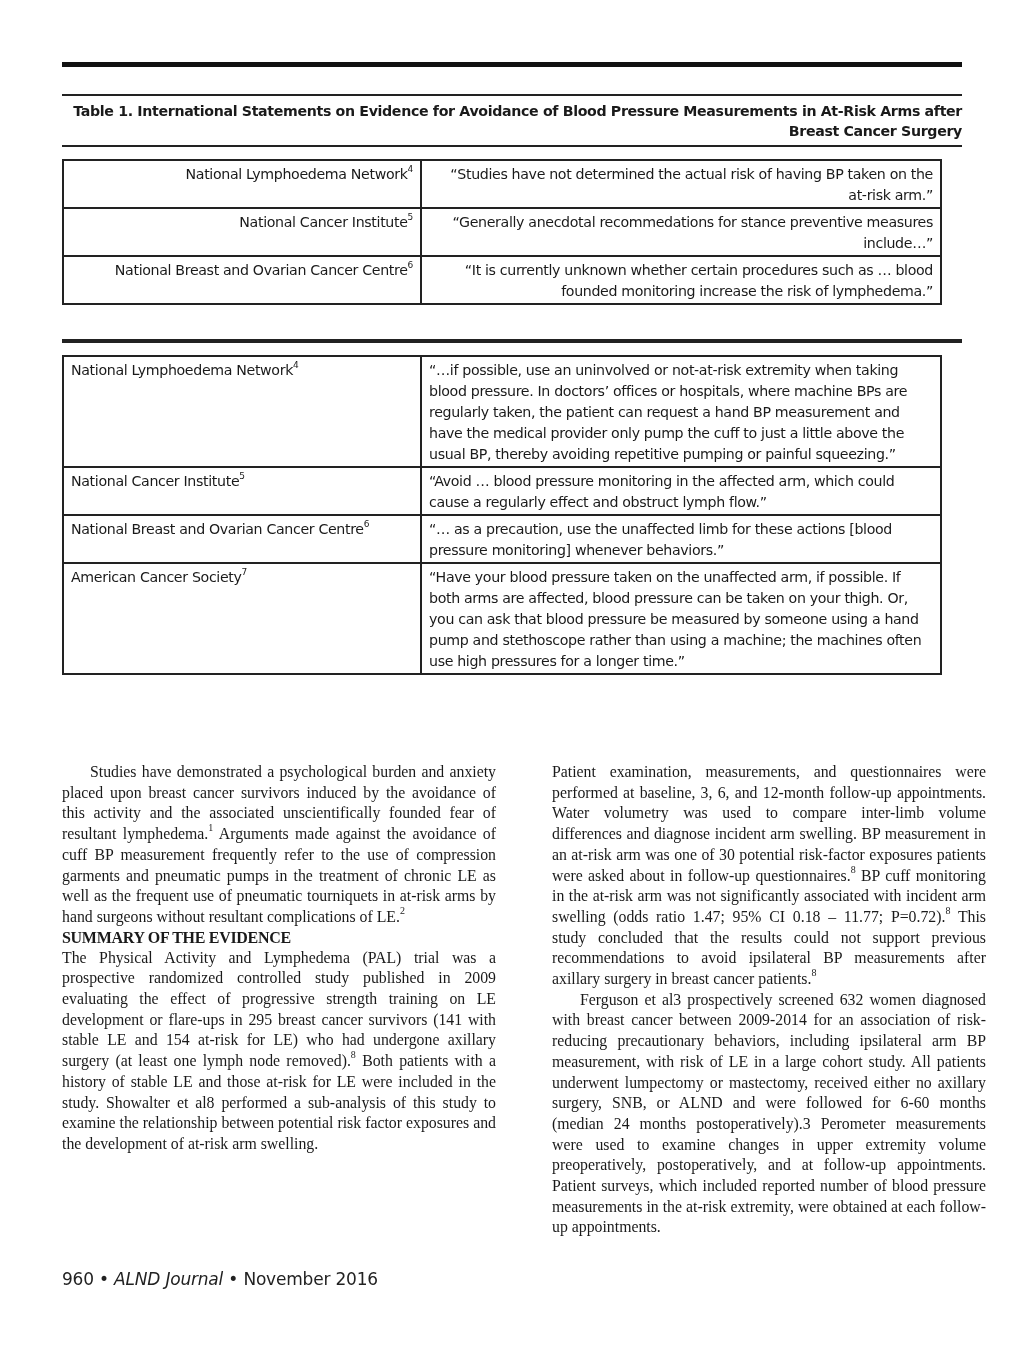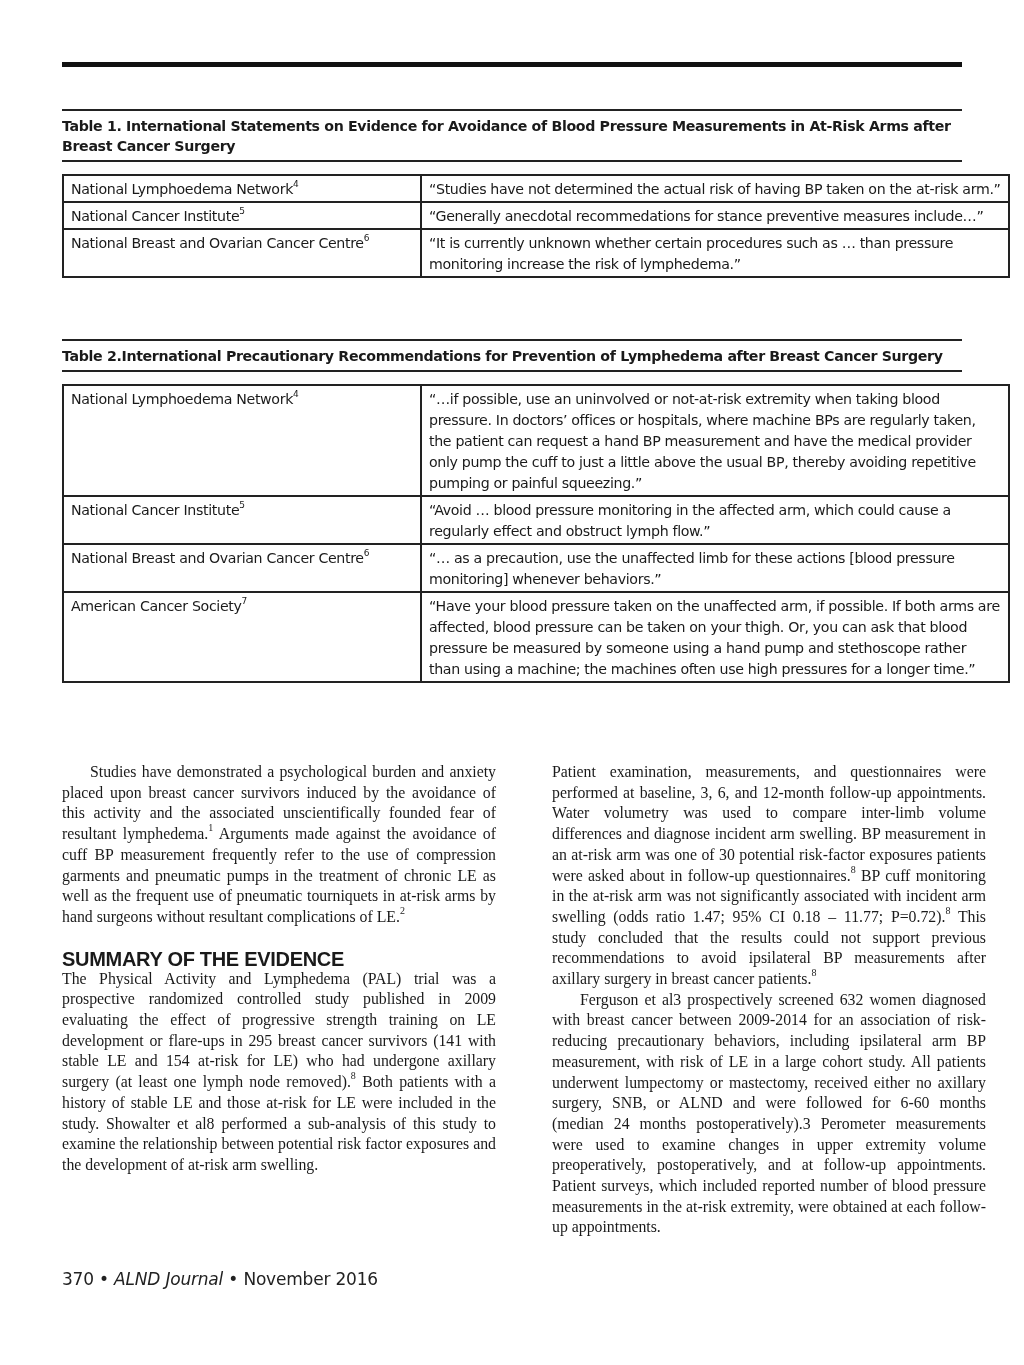--- a/index.html
+++ b/index.html
@@ -4,68 +4,67 @@
 <style>
   html, body { margin: 0; padding: 0; background: #ffffff; }
   body { width: 1024px; height: 1365px; position: relative; overflow: hidden; color: #1a1a1a; }
   .top-rule { position: absolute; left: 62px; top: 62px; width: 900px; height: 5px; background: #111; }
 
   .table-block { position: absolute; left: 62px; width: 900px; }
   .cap-rule { height: 2px; background: #222; }
   .caption { font-family: "DejaVu Sans", sans-serif; font-weight: bold; font-size: 14.2px; line-height: 20px; padding: 5px 0 4px 0; letter-spacing: -0.35px; }
   .cap-rule-bottom { height: 2px; background: #222; }
 
-  table.data { border-collapse: collapse; width: 948px; font-family: "DejaVu Sans", sans-serif; font-size: 14.2px; line-height: 21px; letter-spacing: -0.35px; }
+  table.data { border-collapse: collapse; width: 880px; font-family: "DejaVu Sans", sans-serif; font-size: 14.2px; line-height: 21px; letter-spacing: -0.35px; }
   table.data td { border: 2px solid #222; vertical-align: top; padding: 3px 7px 1px 7px; }
   table.data td.org { width: 342px; }
   sup { font-size: 9px; line-height: 0; position: relative; top: -1px; }
 
   .col { position: absolute; top: 762px; width: 434px; font-family: "Liberation Serif", serif; font-size: 15.8px; line-height: 20.7px; text-align: justify; color: #1a1a1a; }
   .col p { margin: 0; }
   .col p.indent { text-indent: 28px; }
   .col-left { left: 62px; }
   .col-right { left: 552px; }
-  .section-heading { font-family: Liberation Sans, sans-serif; font-weight: bold; font-size: 20px; margin-top: 21px; line-height: 20px; letter-spacing: -0.3px; }
+  .section-heading { font-family: Liberation Serif, serif; font-weight: bold; font-size: 16px; line-height: 20px; letter-spacing: -0.3px; }
   .ref { font-size: 10px; vertical-align: top; line-height: 0; position: relative; top: 4px; }
   b.bold-ref { font-weight: bold; }
 
   .footer { position: absolute; left: 62px; top: 1269px; font-family: "DejaVu Sans", sans-serif; font-size: 17px; color: #222; letter-spacing: -0.2px; }
   .footer .journal { font-style: italic; }
 </style>
 </head>
 <body>
 
 <div class="top-rule"></div>
 
-<div class="table-block" style="top:109px;">
+<div class="table-block" style="top:94px;text-align:right;">
   <div class="cap-rule"></div>
   <div class="caption">Table 1. International Statements on Evidence for Avoidance of Blood Pressure Measurements in At-Risk Arms after Breast Cancer Surgery</div>
   <div class="cap-rule-bottom"></div>
   <div style="height:12px;"></div>
   <table class="data">
     <tbody>
         <tr>
       <td class="org"><span>National Lymphoedema Network</span><sup>4</sup></td>
       <td>“Studies have not determined the actual risk of having BP taken on the at-risk arm.”</td>
     </tr>
     <tr>
       <td class="org"><span>National Cancer Institute</span><sup>5</sup></td>
       <td>“Generally anecdotal recommedations for stance preventive measures include…”</td>
     </tr>
     <tr>
       <td class="org"><span>National Breast and Ovarian Cancer Centre</span><sup>6</sup></td>
-      <td>“It is currently unknown whether certain procedures such as … than pressure monitoring increase the risk of lymphedema.”</td>
+      <td>“It is currently unknown whether certain procedures such as … blood founded monitoring increase the risk of lymphedema.”</td>
     </tr>
   </tbody>
     </table>
 </div>
 
 <div class="table-block" style="top:339px;">
   <div class="cap-rule"></div>
-  <div class="caption">Table 2.International Precautionary Recommendations for Prevention of Lymphedema after Breast Cancer Surgery</div>
   <div class="cap-rule-bottom"></div>
   <div style="height:12px;"></div>
   <table class="data">
     <tbody>
         <tr>
       <td class="org"><span>National Lymphoedema Network</span><sup>4</sup></td>
       <td>“…if possible, use an uninvolved or not-at-risk extremity when taking blood pressure.  In doctors’ offices or hospitals, where machine BPs are regularly taken, the patient can request a hand BP measurement and have the medical provider only pump the cuff to just a little above the usual BP, thereby avoiding repetitive pumping or painful squeezing.”</td>
     </tr>
     <tr>
       <td class="org"><span>National Cancer Institute</span><sup>5</sup></td>
@@ -88,14 +87,14 @@
   <div class="section-heading">SUMMARY OF THE EVIDENCE</div>
   <p><span>The Physical Activity and Lymphedema (PAL) trial was a prospective randomized controlled study published in 2009 evaluating the effect of progressive strength training on LE development or flare-ups in 295 breast cancer survivors (141 with stable LE and 154 at-risk for LE) who had undergone axillary surgery (at least one lymph node removed).</span><span class="ref">8</span><span>  Both patients with a history of stable LE and those at-risk for LE were included in the study.  Showalter et al8 performed a sub-analysis of this study to examine the relationship between potential risk factor exposures and the development of at-risk arm swelling.</span></p>
 </div>
 
 <div class="col col-right">
   <p><span>Patient examination, measurements, and questionnaires were performed at baseline, 3, 6, and 12-month follow-up appointments.  Water volumetry was used to compare inter-limb volume differences and diagnose incident arm swelling. BP measurement in an at-risk arm was one of 30 potential risk-factor exposures patients were asked about in follow-up questionnaires.</span><span class="ref">8</span><span>  BP cuff monitoring in the at-risk arm was not significantly associated with incident arm swelling (odds ratio 1.47; 95% CI 0.18 – 11.77; P=0.72).</span><span class="ref">8</span><span>  This study concluded that the results could not support previous recommendations to avoid ipsilateral BP measurements after axillary surgery in breast cancer patients.</span><span class="ref">8</span></p>
   <p class="indent">Ferguson et al3 prospectively screened 632 women diagnosed with breast cancer between 2009-2014 for an association of risk-reducing precautionary behaviors, including ipsilateral arm BP measurement, with risk of LE in a large cohort study.  All patients underwent lumpectomy or mastectomy, received either no axillary surgery, SNB, or ALND and were followed for 6-60 months (median 24 months postoperatively).3 Perometer measurements were used to examine changes in upper extremity volume preoperatively, postoperatively, and at follow-up appointments.  Patient surveys, which included reported number of blood pressure measurements in the at-risk extremity, were obtained at each follow-up appointments.</p>
 </div>
 
 <div class="footer">
-  <span>370</span><span> • </span><span class="journal">ALND Journal</span><span> •  </span><span>November 2016</span>
+  <span>960</span><span> • </span><span class="journal">ALND Journal</span><span> •  </span><span>November 2016</span>
 </div>
 
 </body></html>

